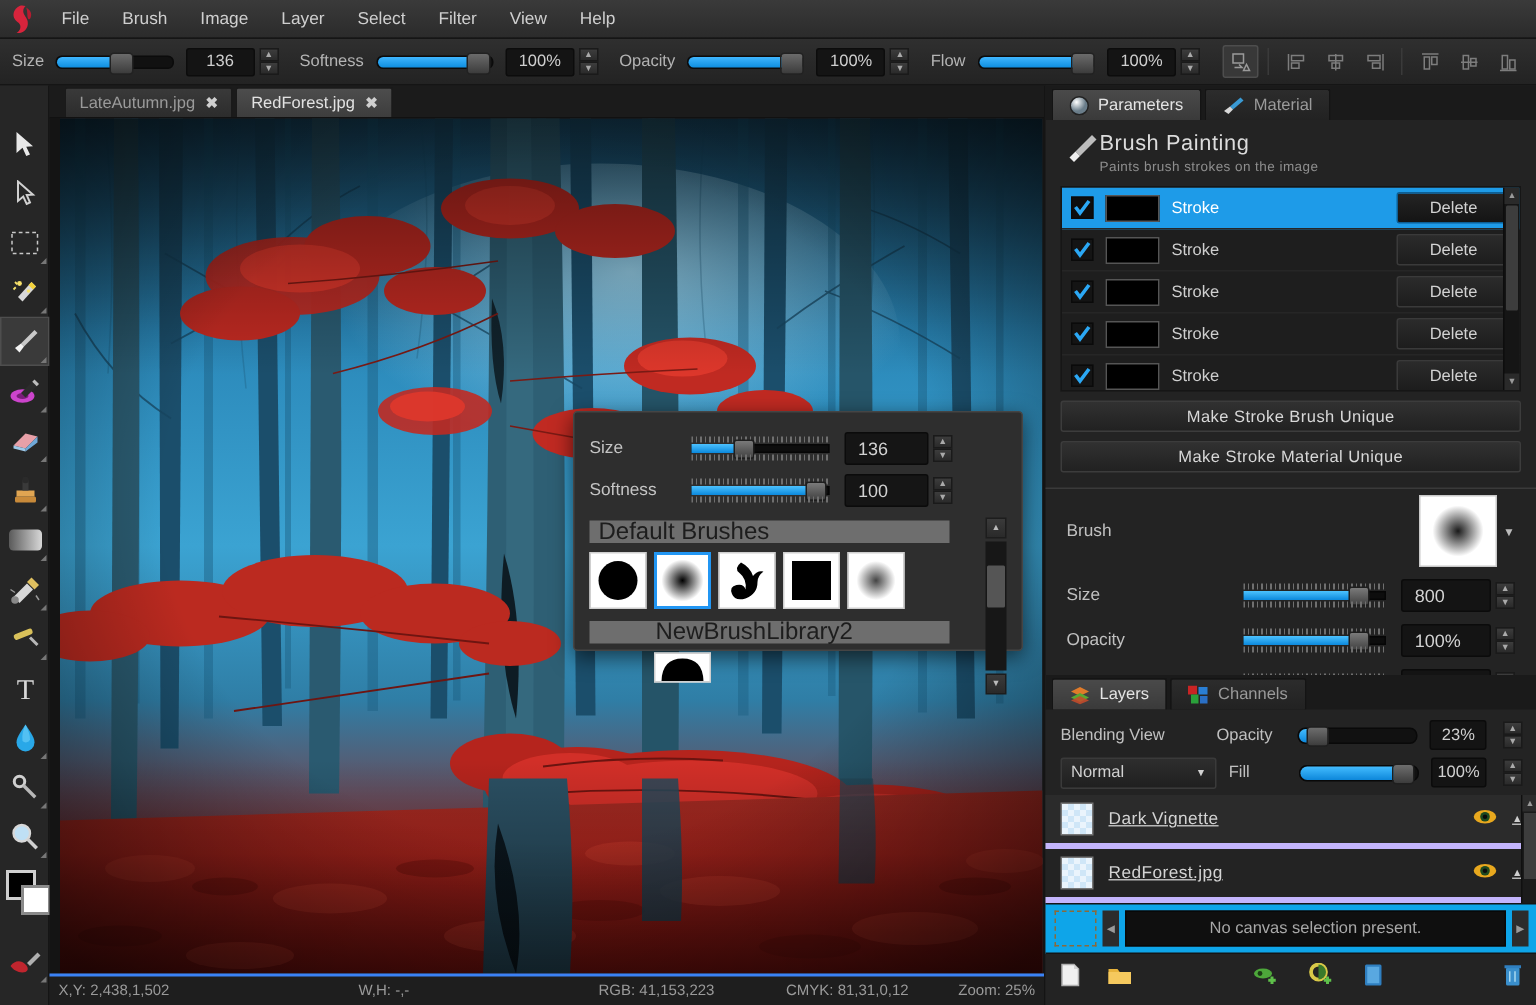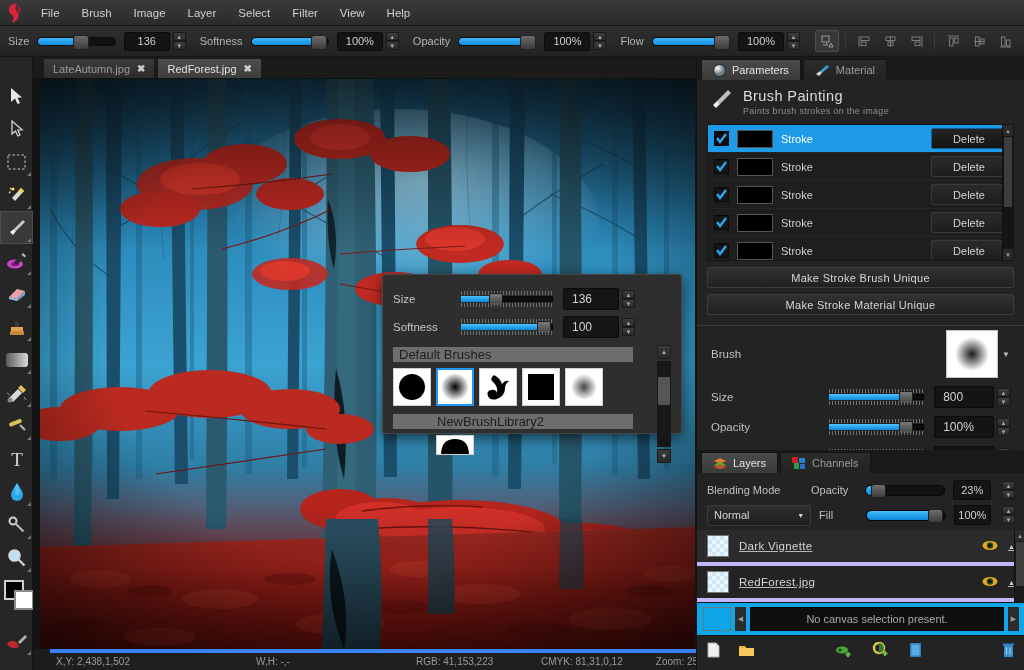--- a/index.html
+++ b/index.html
@@ -95,22 +95,22 @@
   .doctab.active { background: linear-gradient(#4d4d4d,#3d3d3d); color:#e2e2e2; }
   .doctab .x { font-size: 10px; color: #cfcfcf; font-weight: bold; }
 
   
   .canvaswrap {
     position: absolute; left: 33px; top: 79px; width: 663px; height: 570px;
     background: #141414; overflow: hidden;
   }
   .photo { position:absolute; left: 7px; top: 0; width: 655px; height: 570px; overflow:hidden; }
   .statusbar {
-    position: absolute; left: 50px; top: 649px; width: 663px; height: 21px;
-    background: #1e1e1e; border-top:4px solid #3b82f6;
+    position: absolute; left: 33px; top: 649px; width: 663px; height: 21px;
+    background: #1e1e1e; border-top:2px solid #3b82f6;
     display:flex; align-items:center; font-size: 10px; color:#9a9a9a;
   }
   .statusbar .sb { padding: 0 6px; white-space: nowrap; }
 
   
   .brushdlg {
     position: absolute; left: 382px; top: 274px; width: 300px; height: 160px;
     background: #2e2e2e; border: 1px solid #454545; border-radius: 3px;
     box-shadow: 0 4px 14px rgba(0,0,0,.6);
     padding: 10px 10px 0 10px;
@@ -129,21 +129,21 @@
   .tickslider .fill { position:absolute; left:0; top:6px; height:6px; background: linear-gradient(#4cc2ff,#0b88dc); }
   .tickslider .knob {
     position:absolute; top:3px; width:14px; height:13px; border-radius:2px;
     background: linear-gradient(#7a7a7a,#424242); border:1px solid #1e1e1e;
   }
   .bd-num {
     width: 56px; height: 22px; background:#151515; border:1px solid #0b0b0b; border-radius:2px;
     color:#d2d2d2; font-size: 12px; display:flex; align-items:center; padding-left:8px;
   }
   .libheader {
-    height: 15px; background: #6e6e6e; color: #1d1d1d; font-size: 13px;
+    height: 15px; background: #6e6e6e; color: #1d1d1d; font-size: 16px;
     display:flex; align-items:center; padding-left: 6px; margin-top: 2px;
     width: 240px;
   }
   .brushrow { display:flex; gap:5px; margin-top:6px; }
   .brushcell {
     width: 38px; height: 38px; background: #fff; border: 1px solid #cfcfcf;
     display:flex; align-items:center; justify-content:center; overflow:hidden;
   }
   .brushcell.sel { border: 2px solid #2196f3; }
 
@@ -154,21 +154,21 @@
   }
   .paneltabs { display:flex; height: 23px; background:#1a1a1a; padding-left: 4px; align-items:flex-end; }
   .ptab {
     height: 21px; padding: 0 11px; display:flex; align-items:center; gap:6px;
     font-size: 11px; color:#9a9a9a; background: linear-gradient(#2c2c2c,#222);
     border:1px solid #141414; border-bottom:none; border-radius:2px 2px 0 0; margin-right:2px;
   }
   .ptab.active { background: linear-gradient(#4a4a4a,#3a3a3a); color:#e4e4e4; }
 
   .brushpanel { padding: 8px 0 0 0; }
-  .bp-head { display:flex; align-items:flex-start; gap:10px; padding: 0 14px 8px 14px; }
+  .bp-head { display:flex; align-items:flex-start; padding: 0 14px 8px 14px; }
   .bp-title { font-size: 14.5px; color:#dcdcdc; letter-spacing:.4px; }
   .bp-sub { font-size: 9px; color:#8e8e8e; margin-top: 2px; letter-spacing:.3px; }
 
   .strokelist {
     position: relative; margin: 0 10px; height: 137px; overflow: hidden;
     background:#1e1e1e; border:1px solid #161616;
   }
   .strokerow {
     display:flex; align-items:center; height: 28px; padding: 0 6px; gap: 8px;
     border-bottom: 1px solid #262626;
@@ -953,21 +953,21 @@
             <rect x="7" y="1" width="6" height="5" fill="#2a7fd4"></rect>
             <rect x="2" y="6" width="5" height="6" fill="#2aa03a"></rect>
             <rect x="8" y="7" width="5" height="5" fill="#2a6fc4"></rect>
           </svg>
           <span>Channels</span>
         </div>
       </div>
 
       <div class="lp-ctrls">
         <div class="lp-line">
-          <span class="lp-lab" style="width:108px;">Blending  Mode</span>
+          <span class="lp-lab" style="width:108px;">Blending  View</span>
           <span class="lp-lab" style="width:52px;">Opacity</span>
           <div class="lslider">
             <div class="fill" style="width:12%"></div>
               <div class="knob" style="left:6%"></div>
           </div>
           <div class="lp-num">23%</div>
           <div class="spin" style="margin-right:0;">
               <div>▲</div>
               <div>▼</div>
             </div>

